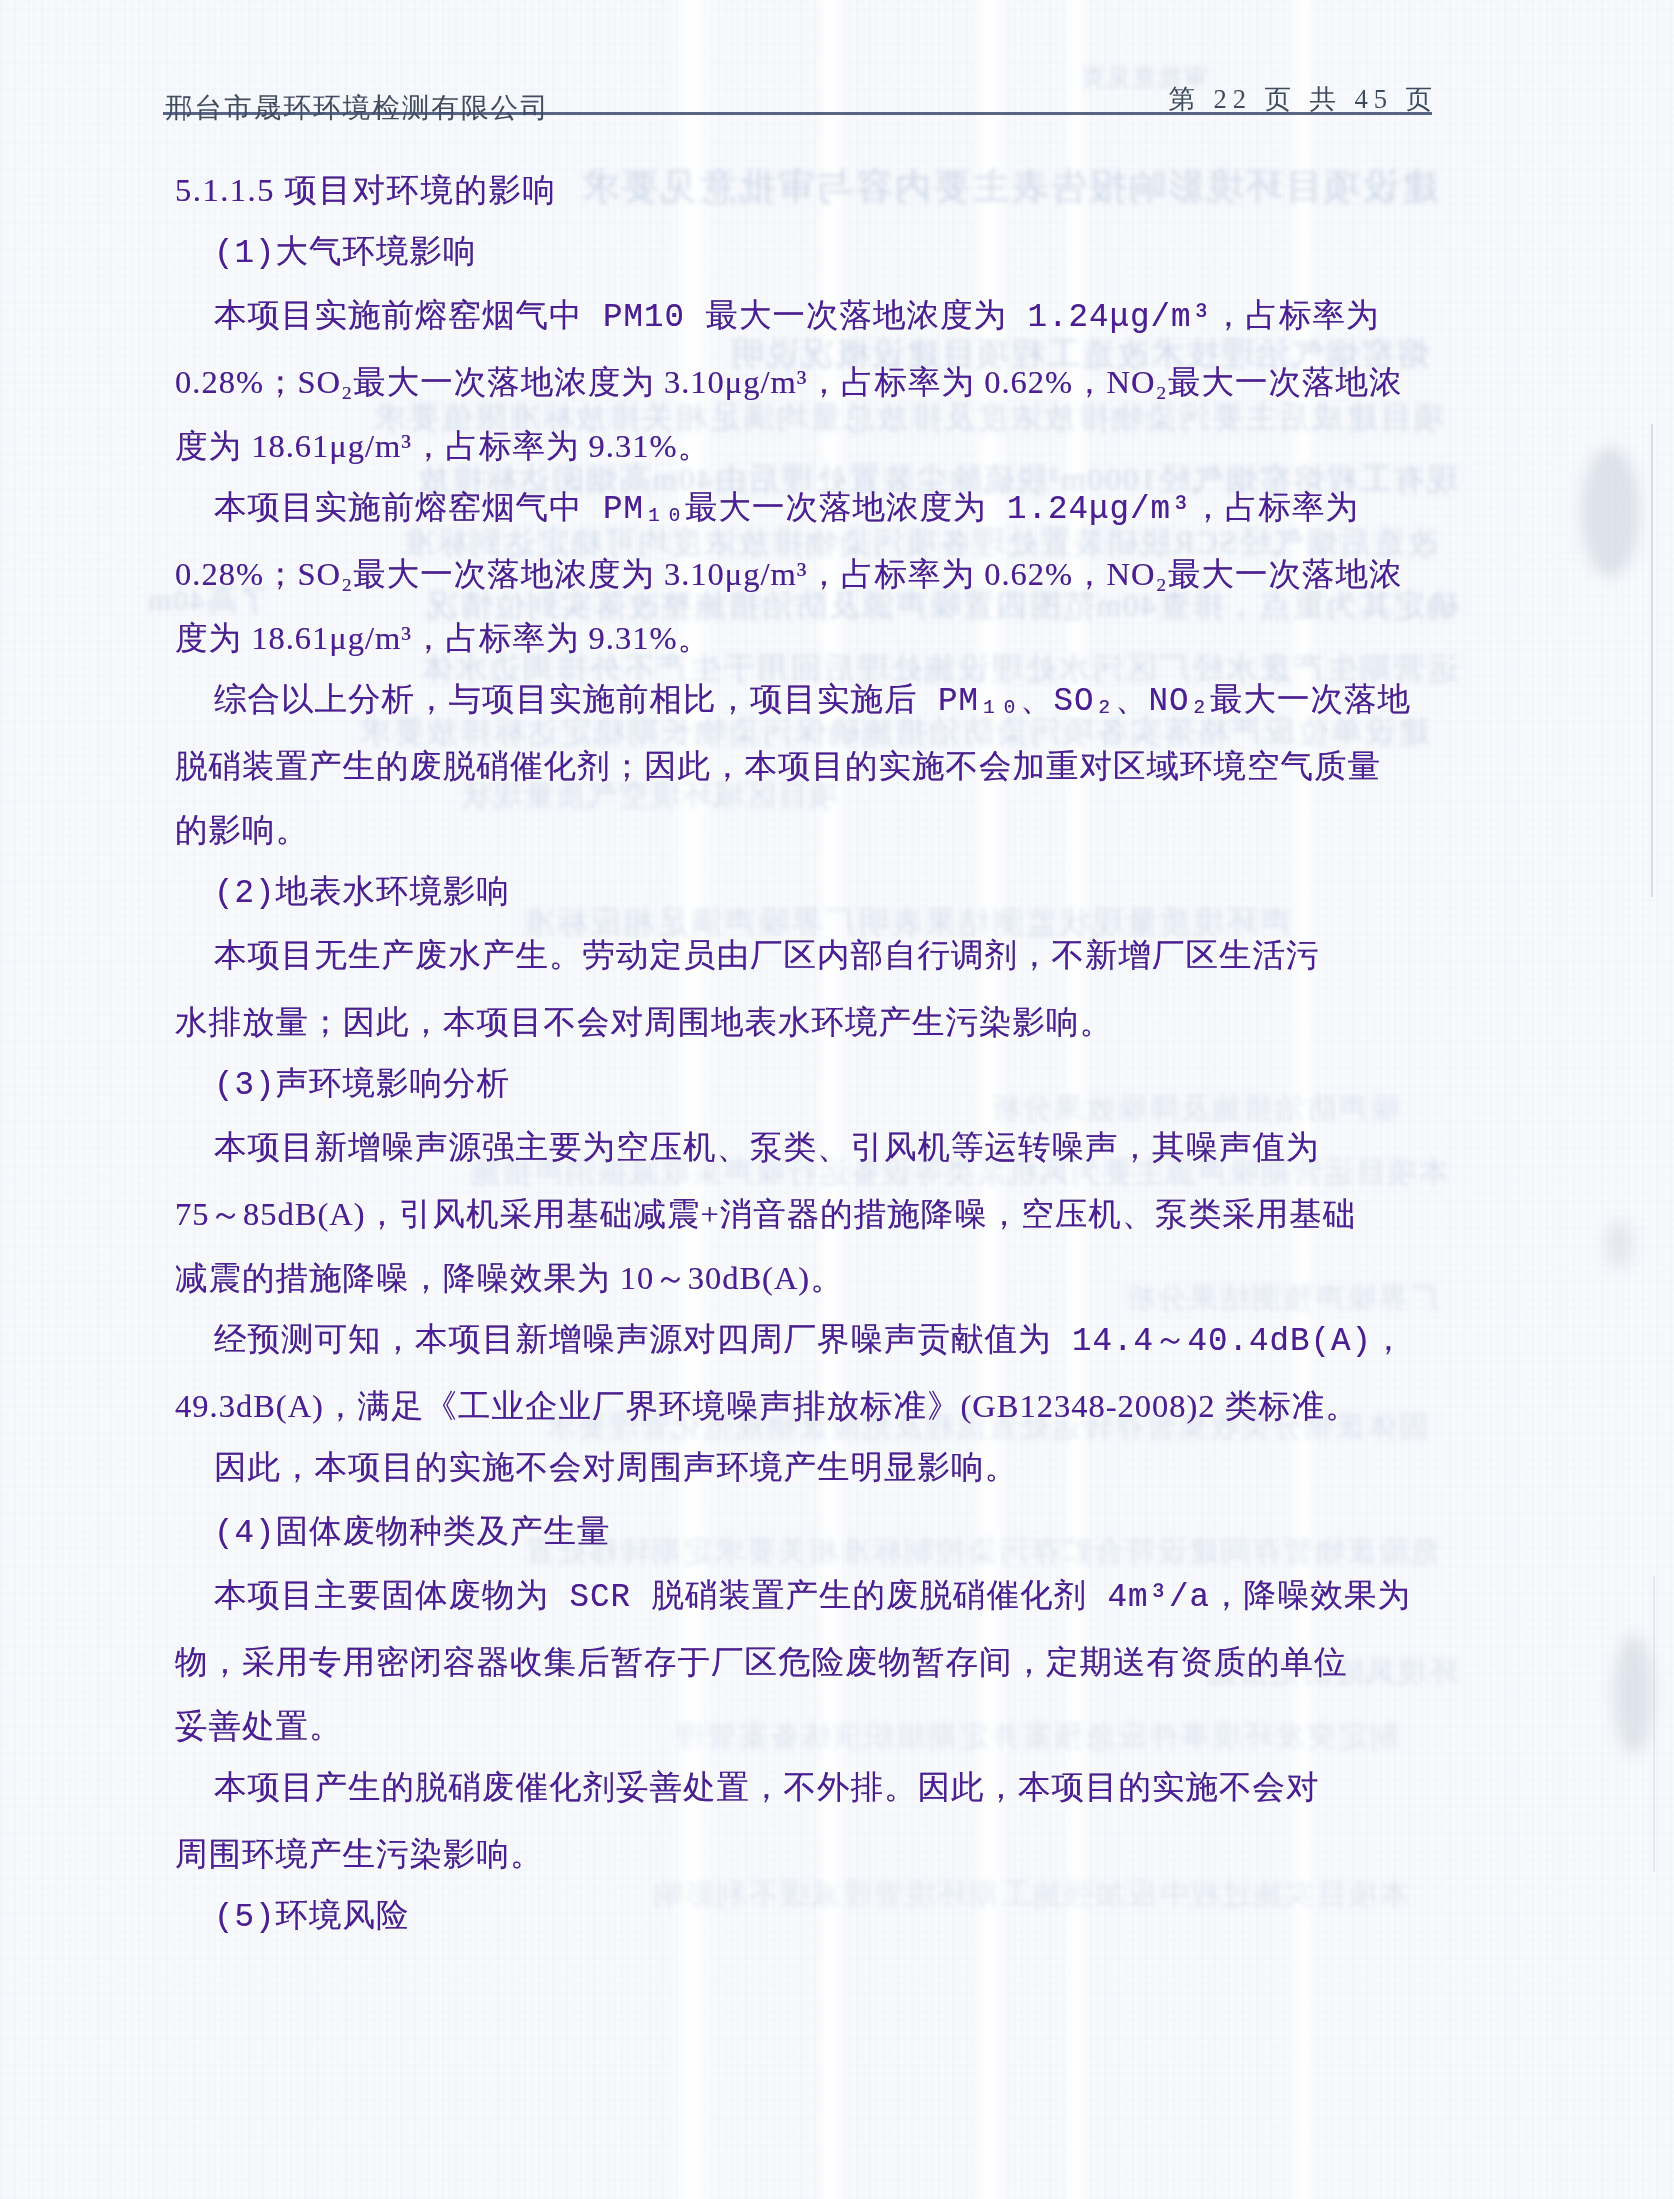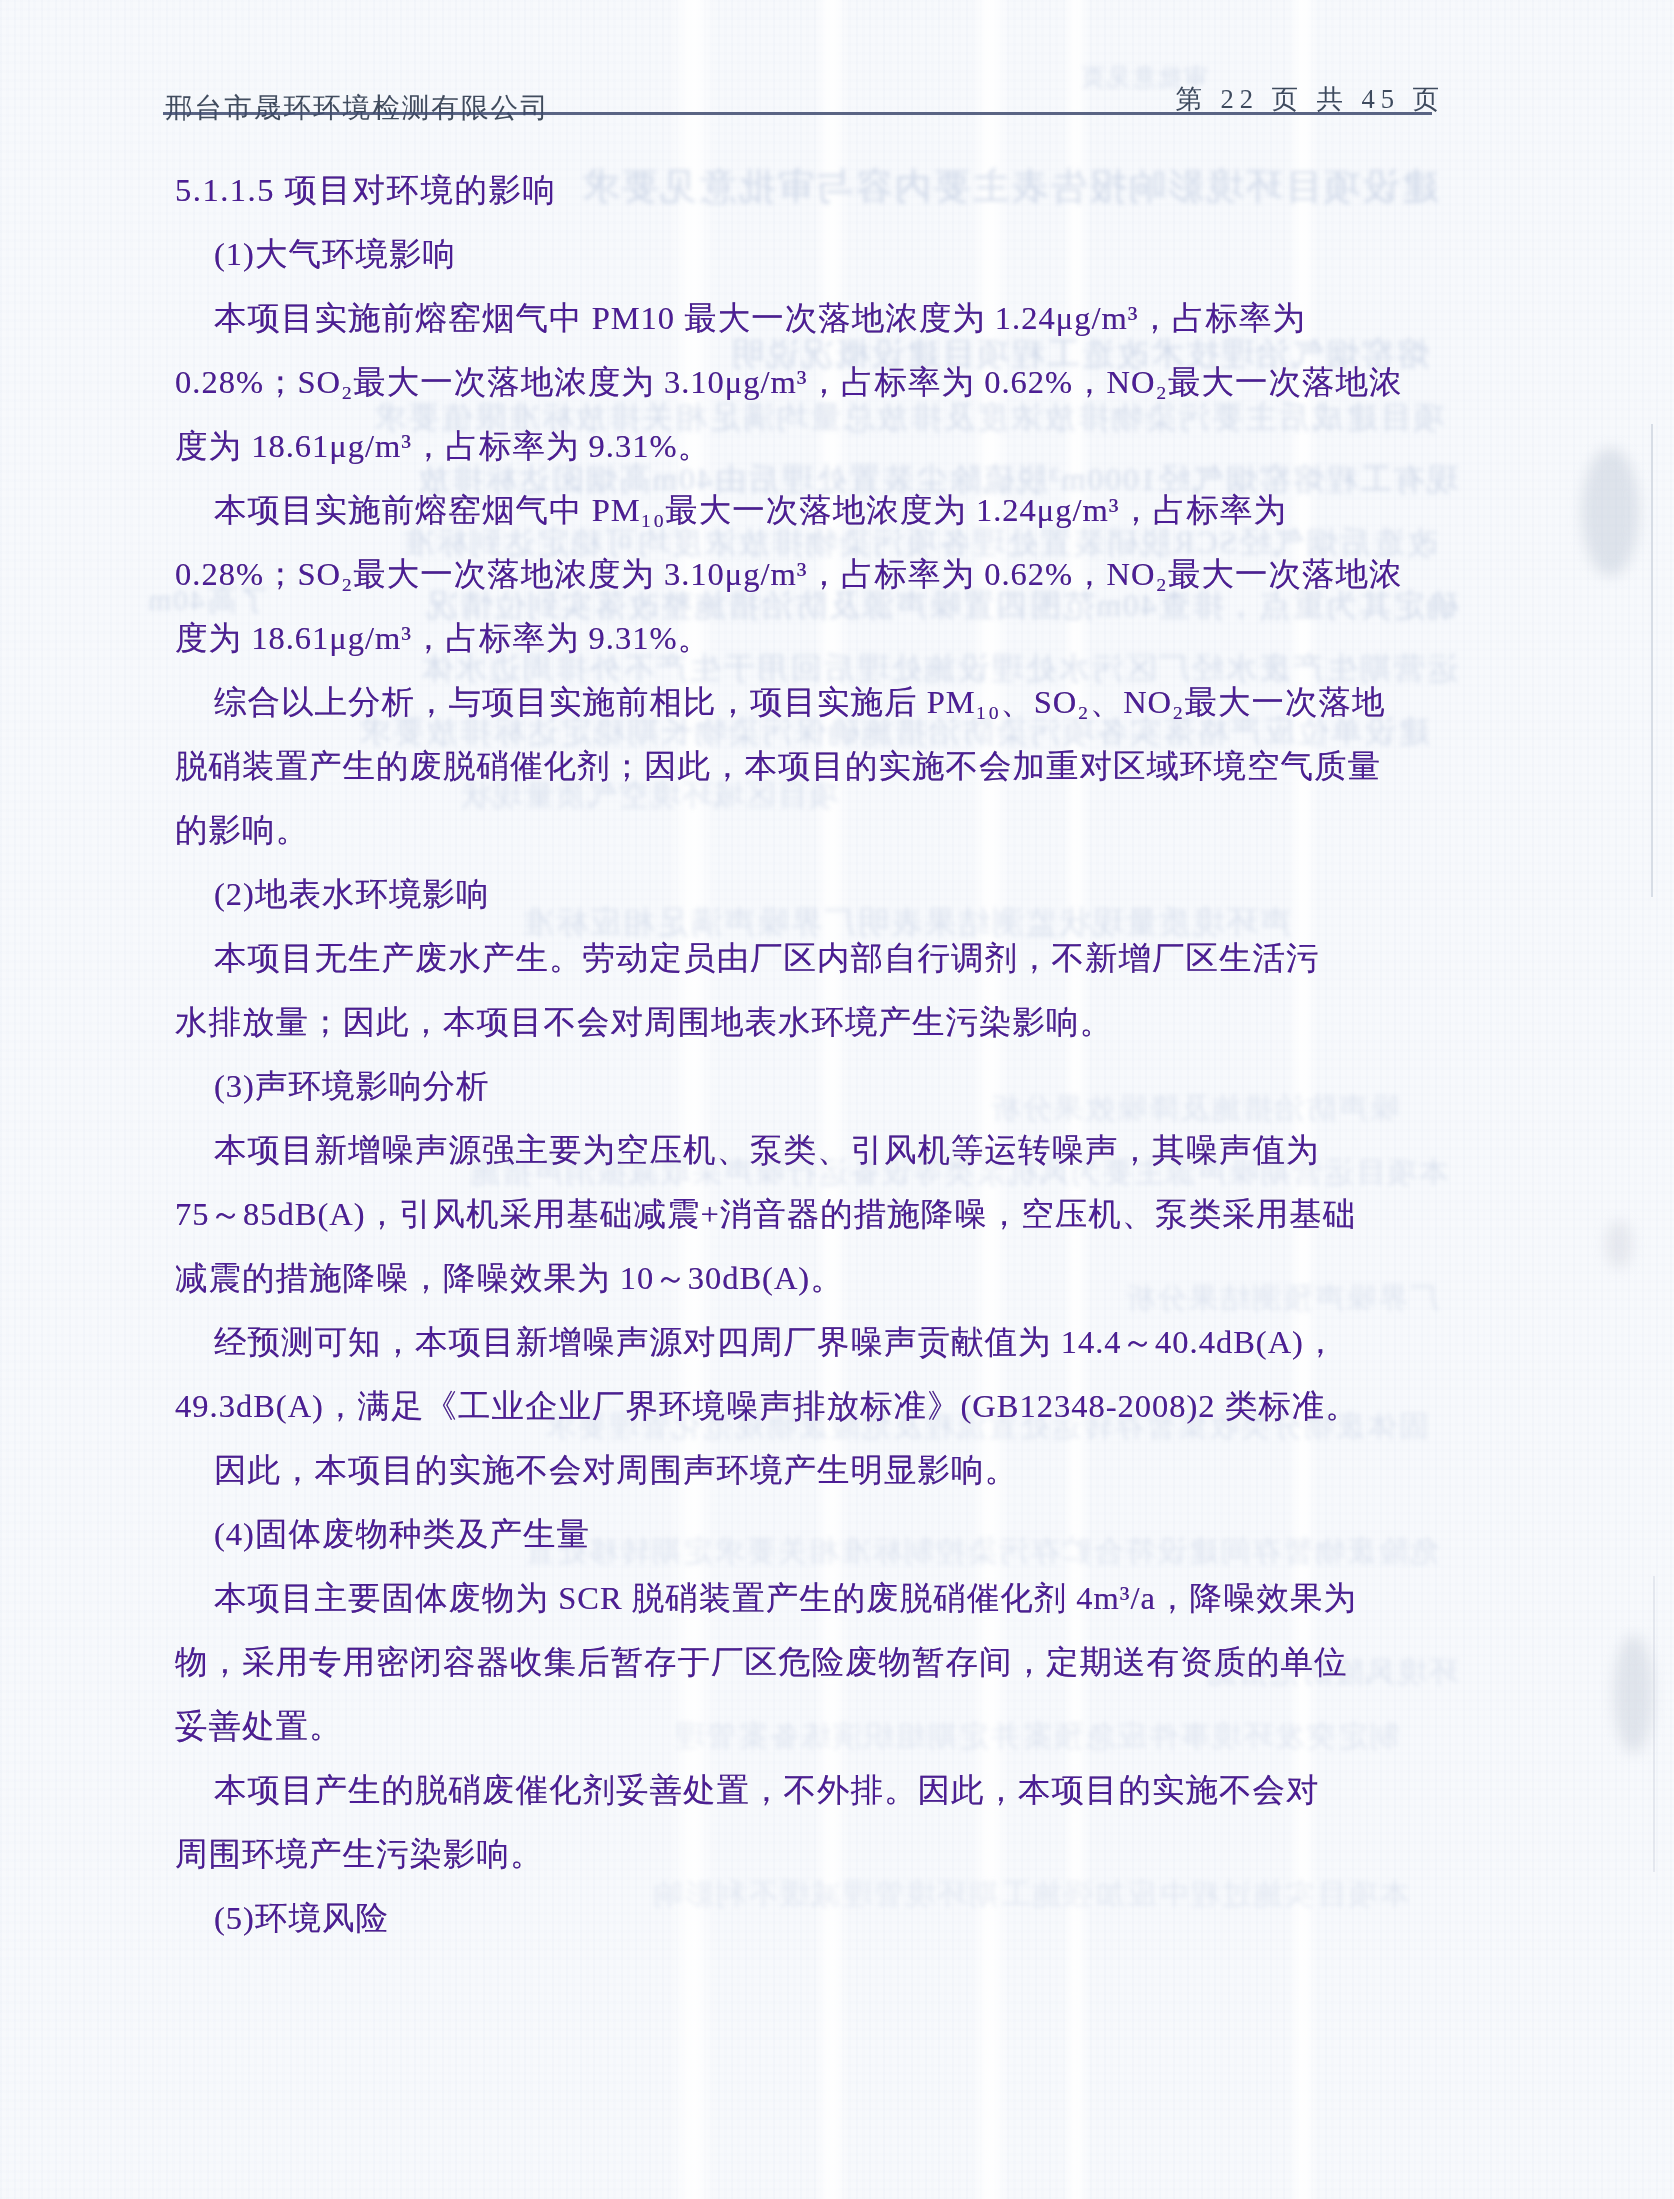--- a/index.html
+++ b/index.html
@@ -20,37 +20,37 @@
   .edge-line{position:absolute;width:2px;background:rgba(190,198,212,.55);pointer-events:none;}
   .blob{position:absolute;border-radius:50%;filter:blur(6.9px);pointer-events:none;}
 
   
   .header{position:absolute;left:0;top:0;width:1675px;}
   .company{
     position:absolute;left:165px;top:89px;
     font-size:27.6px;letter-spacing:2px;color:#414c5e;white-space:nowrap;
   }
   .pageinfo{
-    position:absolute;right:230px;top:81px;
+    position:absolute;right:237px;top:81px;
     font-size:26.6px;letter-spacing:5.9px;color:#3e4a5e;white-space:nowrap;
   }
   .header-rule{
     position:absolute;left:163px;top:112px;width:1269px;height:3px;
     background:#3e4a6e;opacity:.85;
   }
 
   
   .doc-body{
     position:absolute;left:175px;top:158px;width:1281px;
     font-size:32.5px;line-height:64px;color:#4c1d95;
     letter-spacing:1px;
   }
   .line{white-space:nowrap;height:64px;
     text-shadow:0 0 0.6px rgba(45,48,57,.55);}
-  .line.para{padding-left:39px;}
+  .line.para{padding-left:39px;font-family:Liberation Mono, monospace;}
   .line.heading{letter-spacing:1.5px;}
 
   
   .ghost-layer{position:absolute;inset:0;pointer-events:none;}
   .ghost{
     position:absolute;color:#a9b9d6;filter:blur(2.3px);
     transform:scaleX(-1);white-space:nowrap;overflow:hidden;
     letter-spacing:2px;line-height:1.2;
   }
 </style>

